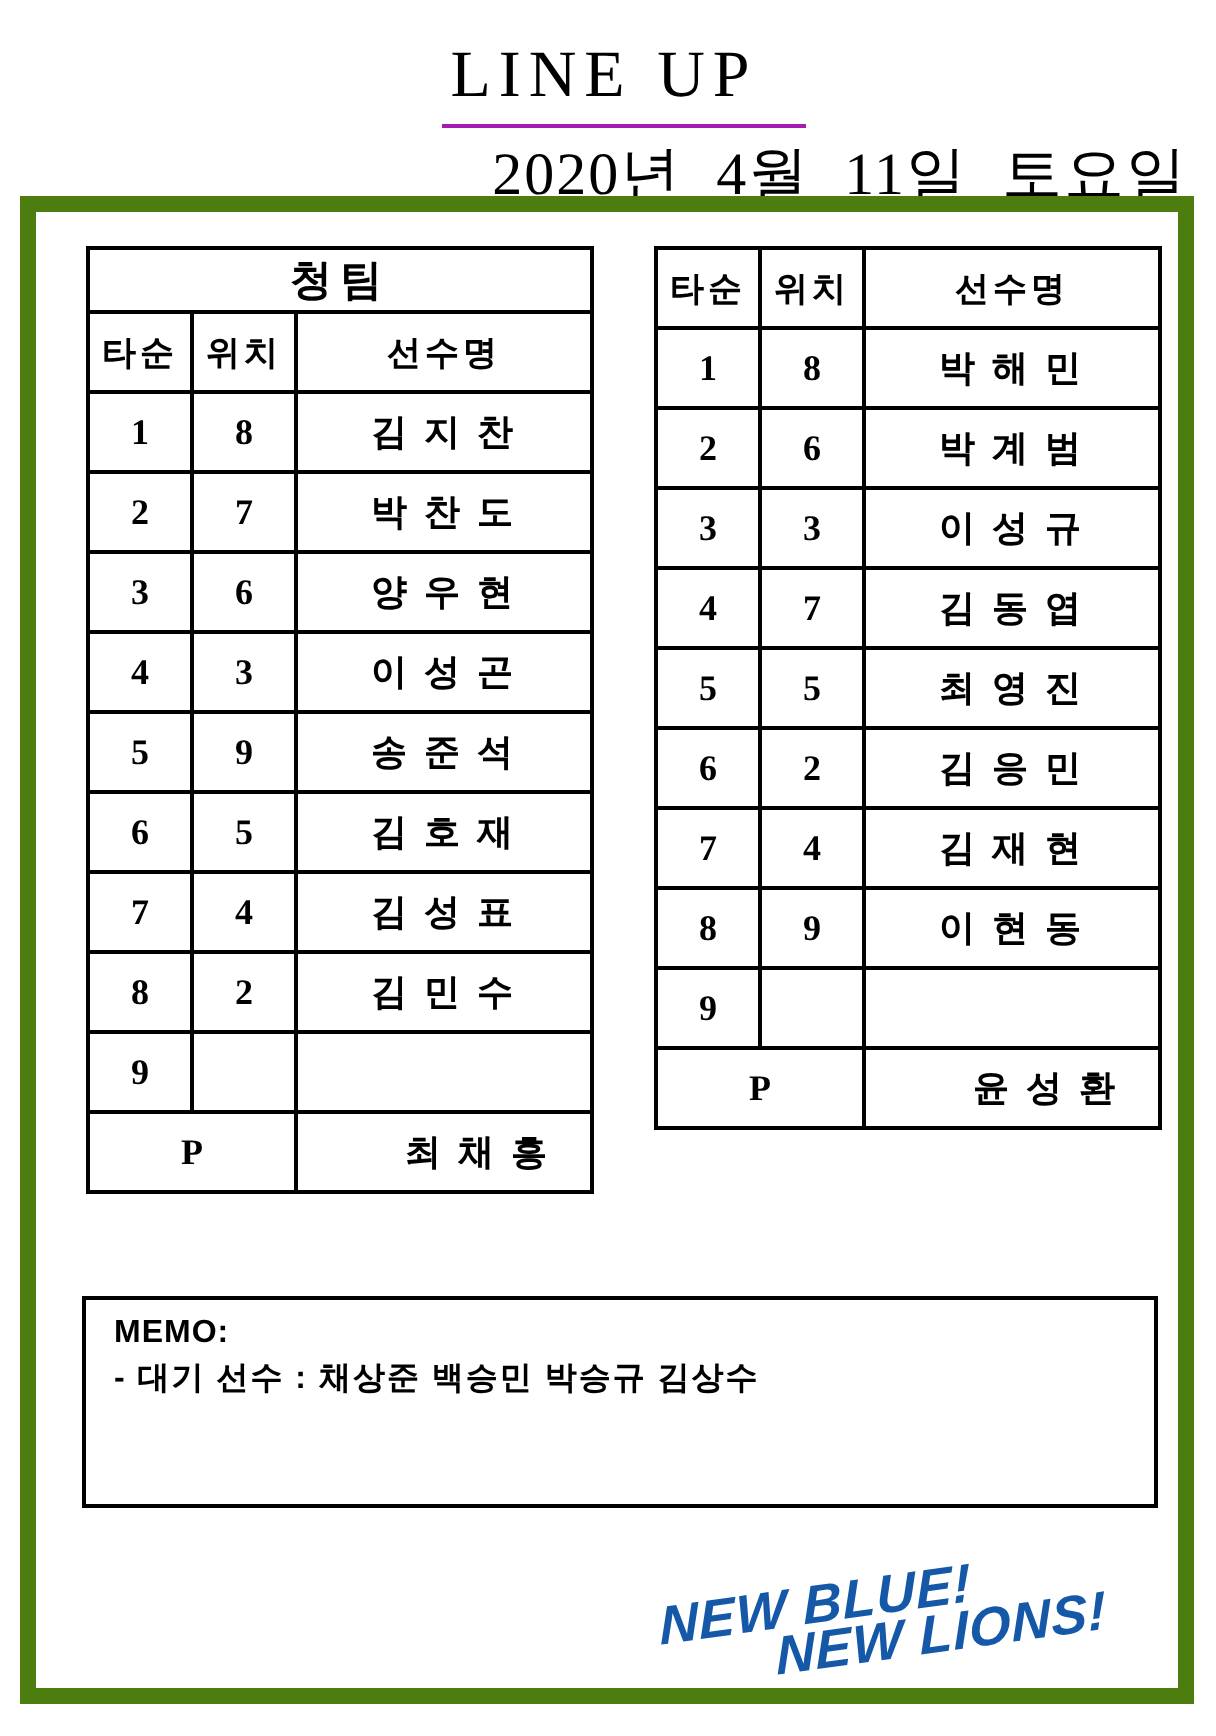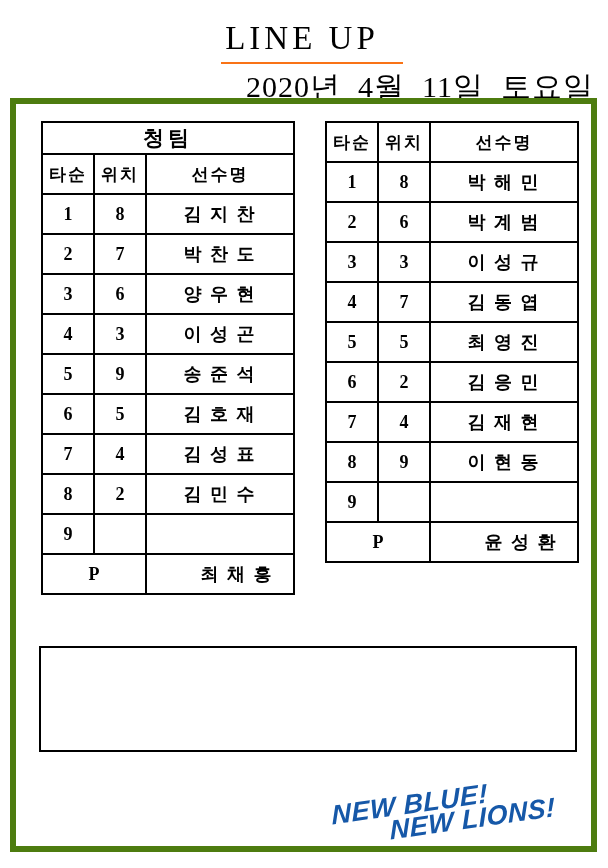--- a/index.html
+++ b/index.html
@@ -11,38 +11,38 @@
   }
 
   
   .page-title {
     position: absolute; top: 20px; left: 0; width: 100%;
     text-align: center;
   }
   .page-title .title-text {
     display: inline-block;
     font-size: 33px; letter-spacing: 4px;
-    border-bottom: 2px solid #f97316;
+    border-bottom: 2px solid #a21caf;
     padding: 0 24px 5px 4px;
     margin-left: 16px;
     white-space: pre;
   }
 
   
   .page-date {
     position: absolute; top: 67px; right: 14px;
     font-size: 30px; letter-spacing: 1px;
     white-space: pre;
   }
 
   
   .outer-box {
     position: absolute; left: 10px; top: 98px;
     width: 587px; height: 754px;
-    border: 6px solid #4d7c0f;
+    border: 8px solid #4d7c0f;
     box-sizing: border-box;
   }
 
   
   table.team-table {
     position: absolute;
     border-collapse: collapse; table-layout: fixed;
     width: 252px;
     font-weight: bold;
   }
@@ -228,20 +228,22 @@
           <td class="player-cell"></td>
         </tr>
       <tr class="pitcher-row">
           <td colspan="2">P</td>
           <td class="player-cell">윤 성 환</td>
         </tr>
     </tbody>
   </table>
 
   <div class="memo-box">
+    <div class="memo-title">MEMO:</div>
+    <div class="memo-line">- 대기 선수 : 채상준 백승민 박승규 김상수</div>
   </div>
 
   <div class="logo" style="color: rgb(22, 88, 168);">
     <div class="logo-line1">NEW BLUE!</div>
     <div class="logo-line2">NEW LIONS!</div>
   </div>
 
 </div>
 
 </body></html>

